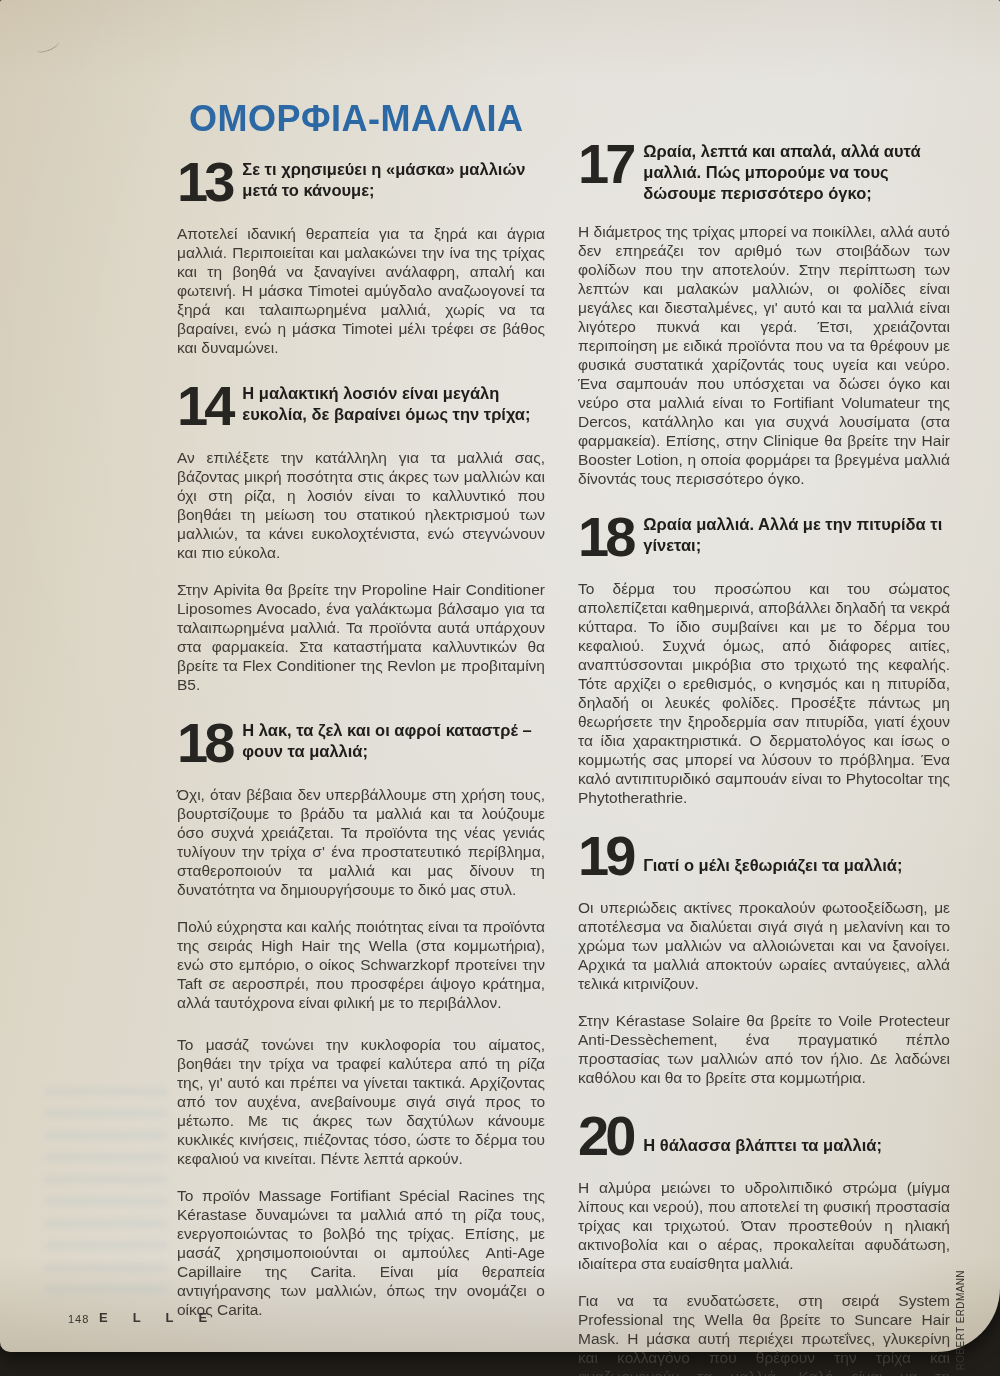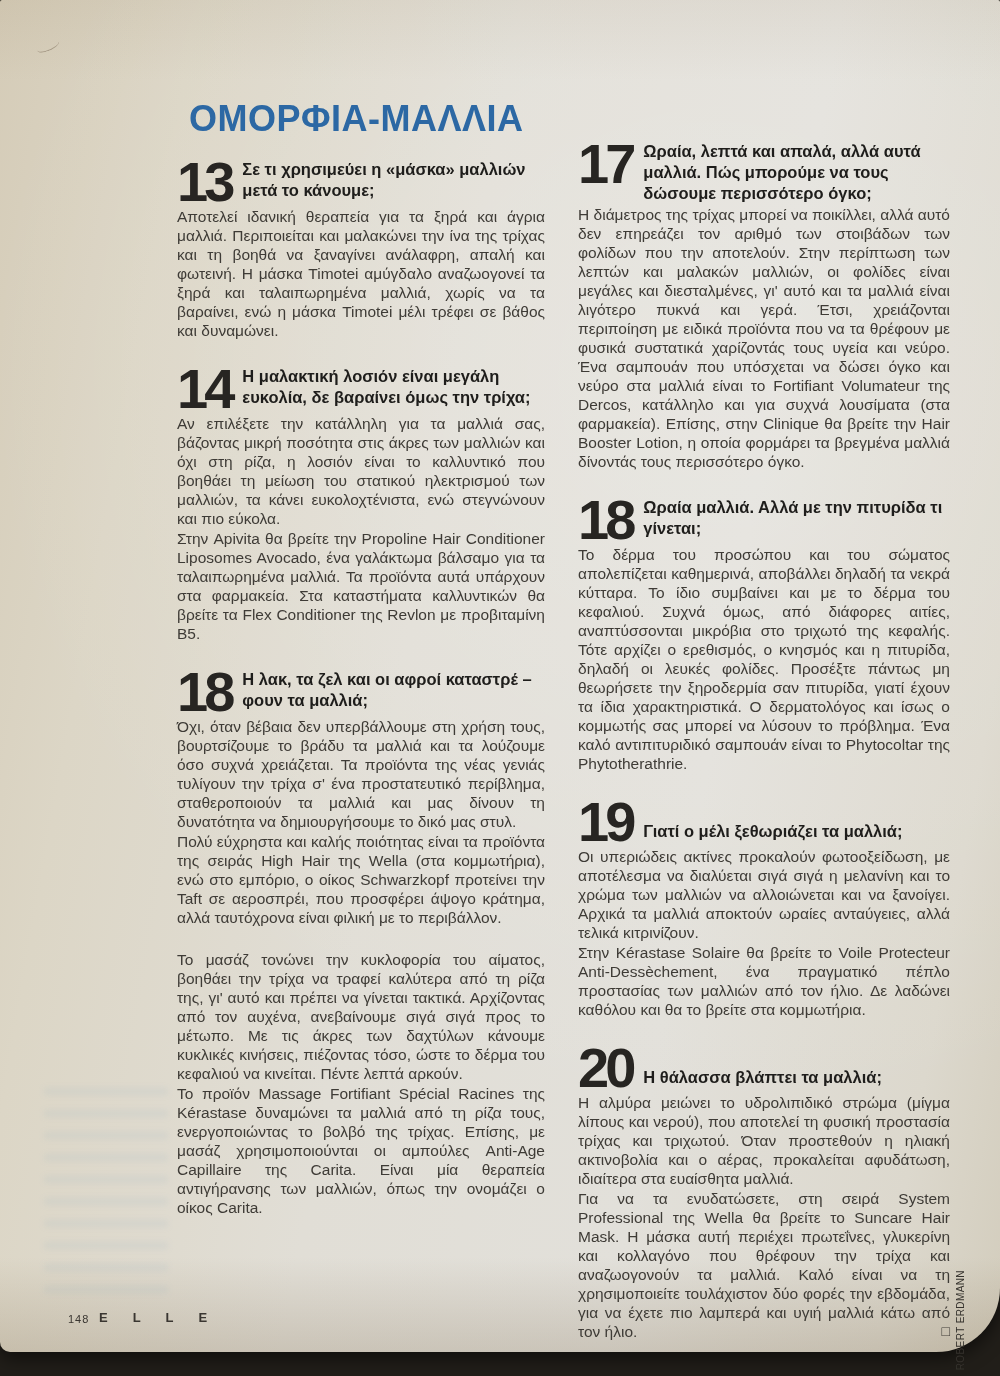--- a/index.html
+++ b/index.html
@@ -51,21 +51,21 @@
     line-height:46px; padding-top:3px; margin-right:11px;
     color:#272522;
   }
   .heading {
     font-size:16.5px; font-weight:bold; line-height:21px;
     color:#1e1d1b; padding-top:3px;
   }
   .head-low .heading { padding-top:25px; }
   .item p {
     clear:both;
-    margin-top:1px;
+    margin-top:18px;
     font-size:15.5px; line-height:19px;
     text-align:justify; color:#3e3b36;
   }
   .endmark { float:right; font-size:14px; line-height:19px; color:#3e3b36; }
   
   .page-num {
     position:absolute; left:68px; top:1313px;
     font-size:11px; color:#3a3631; letter-spacing:1px;
   }
   .elle {

